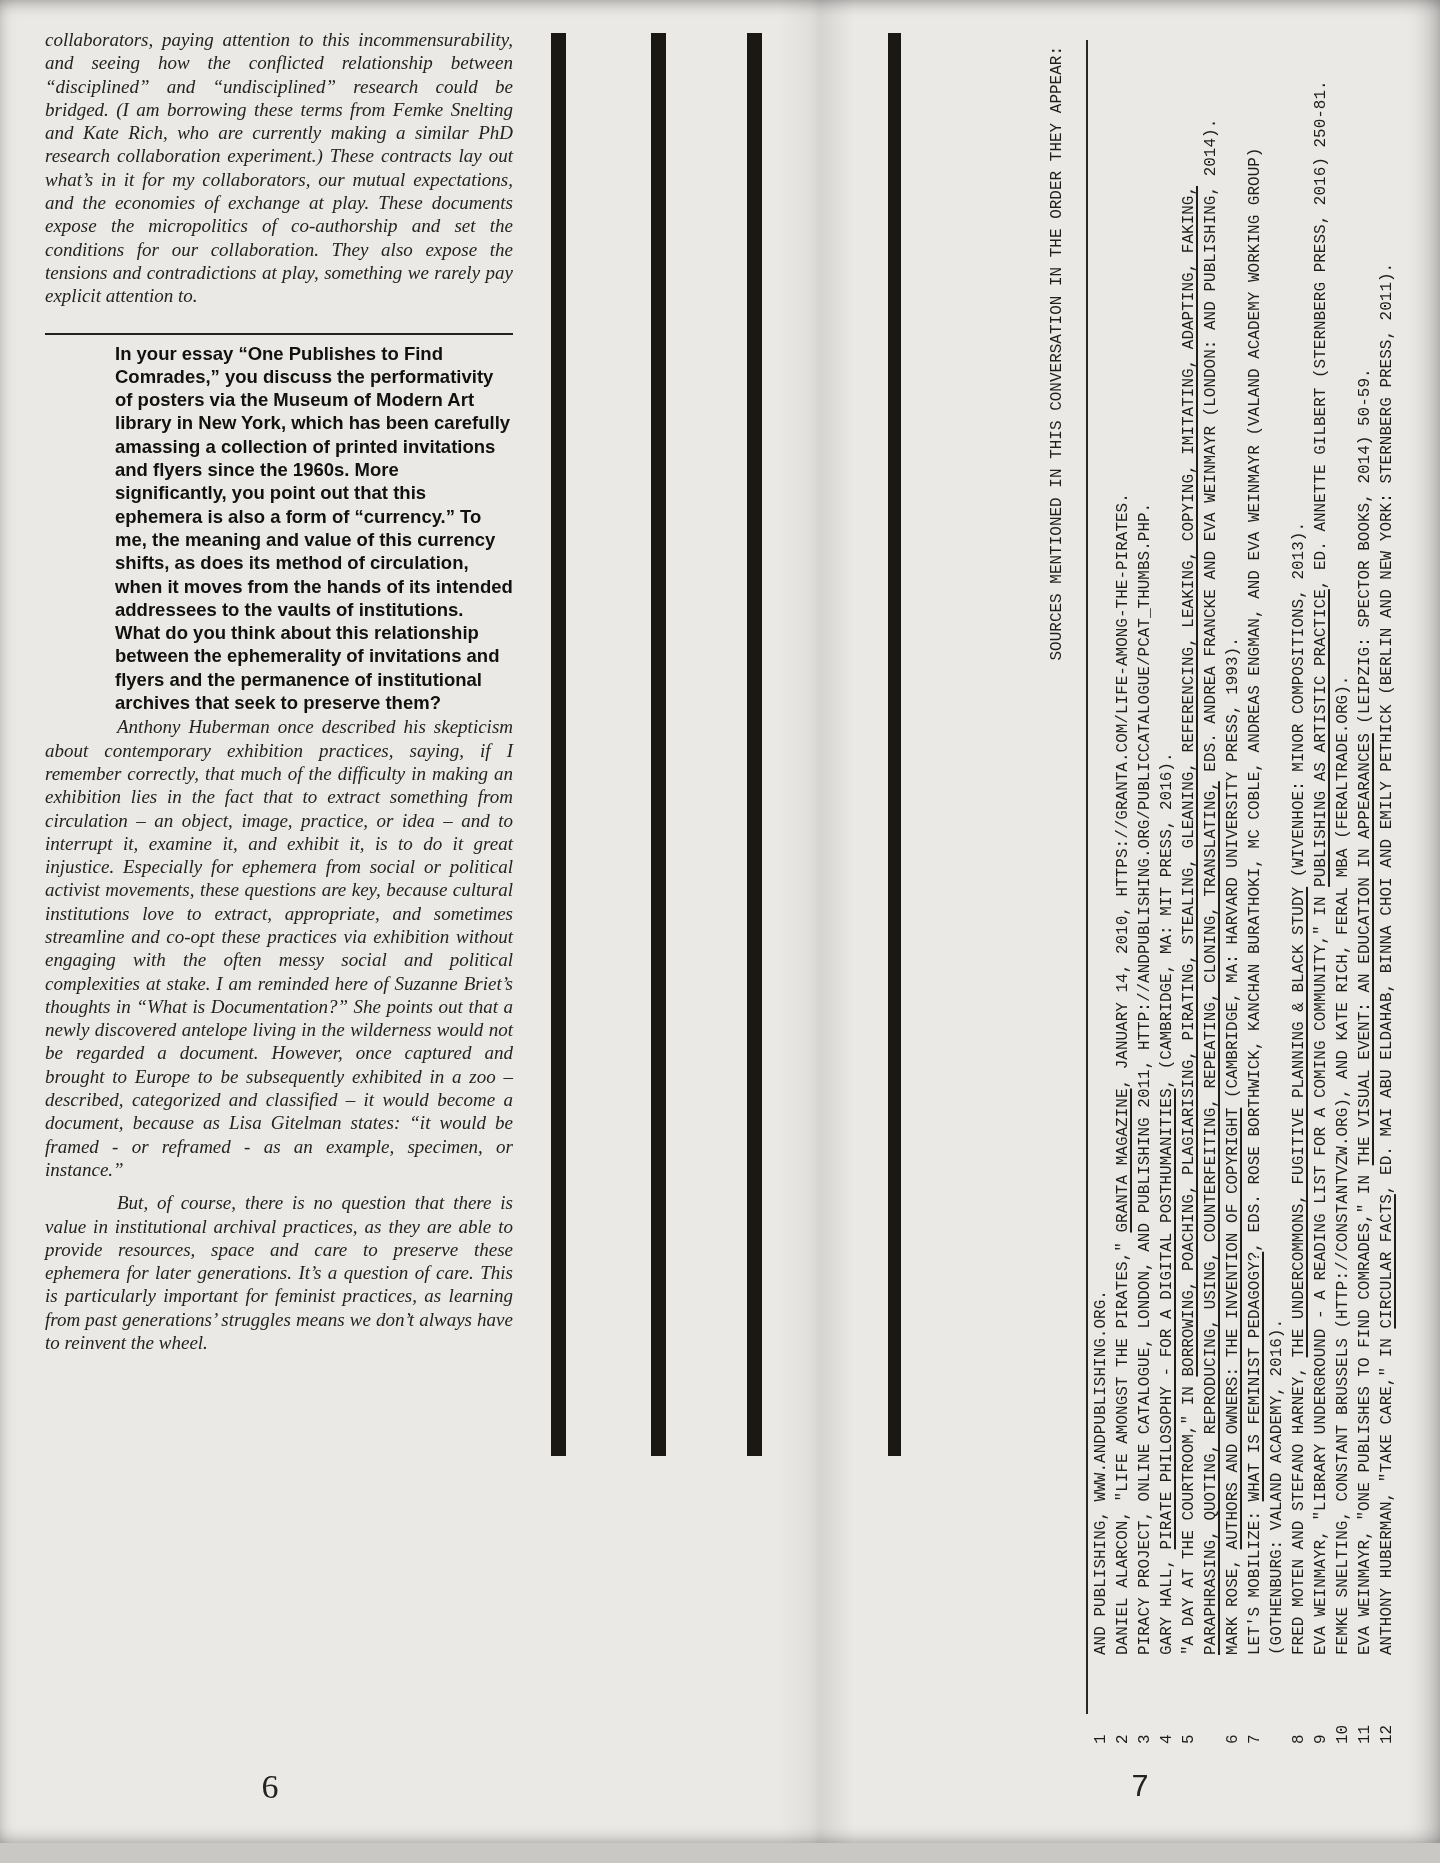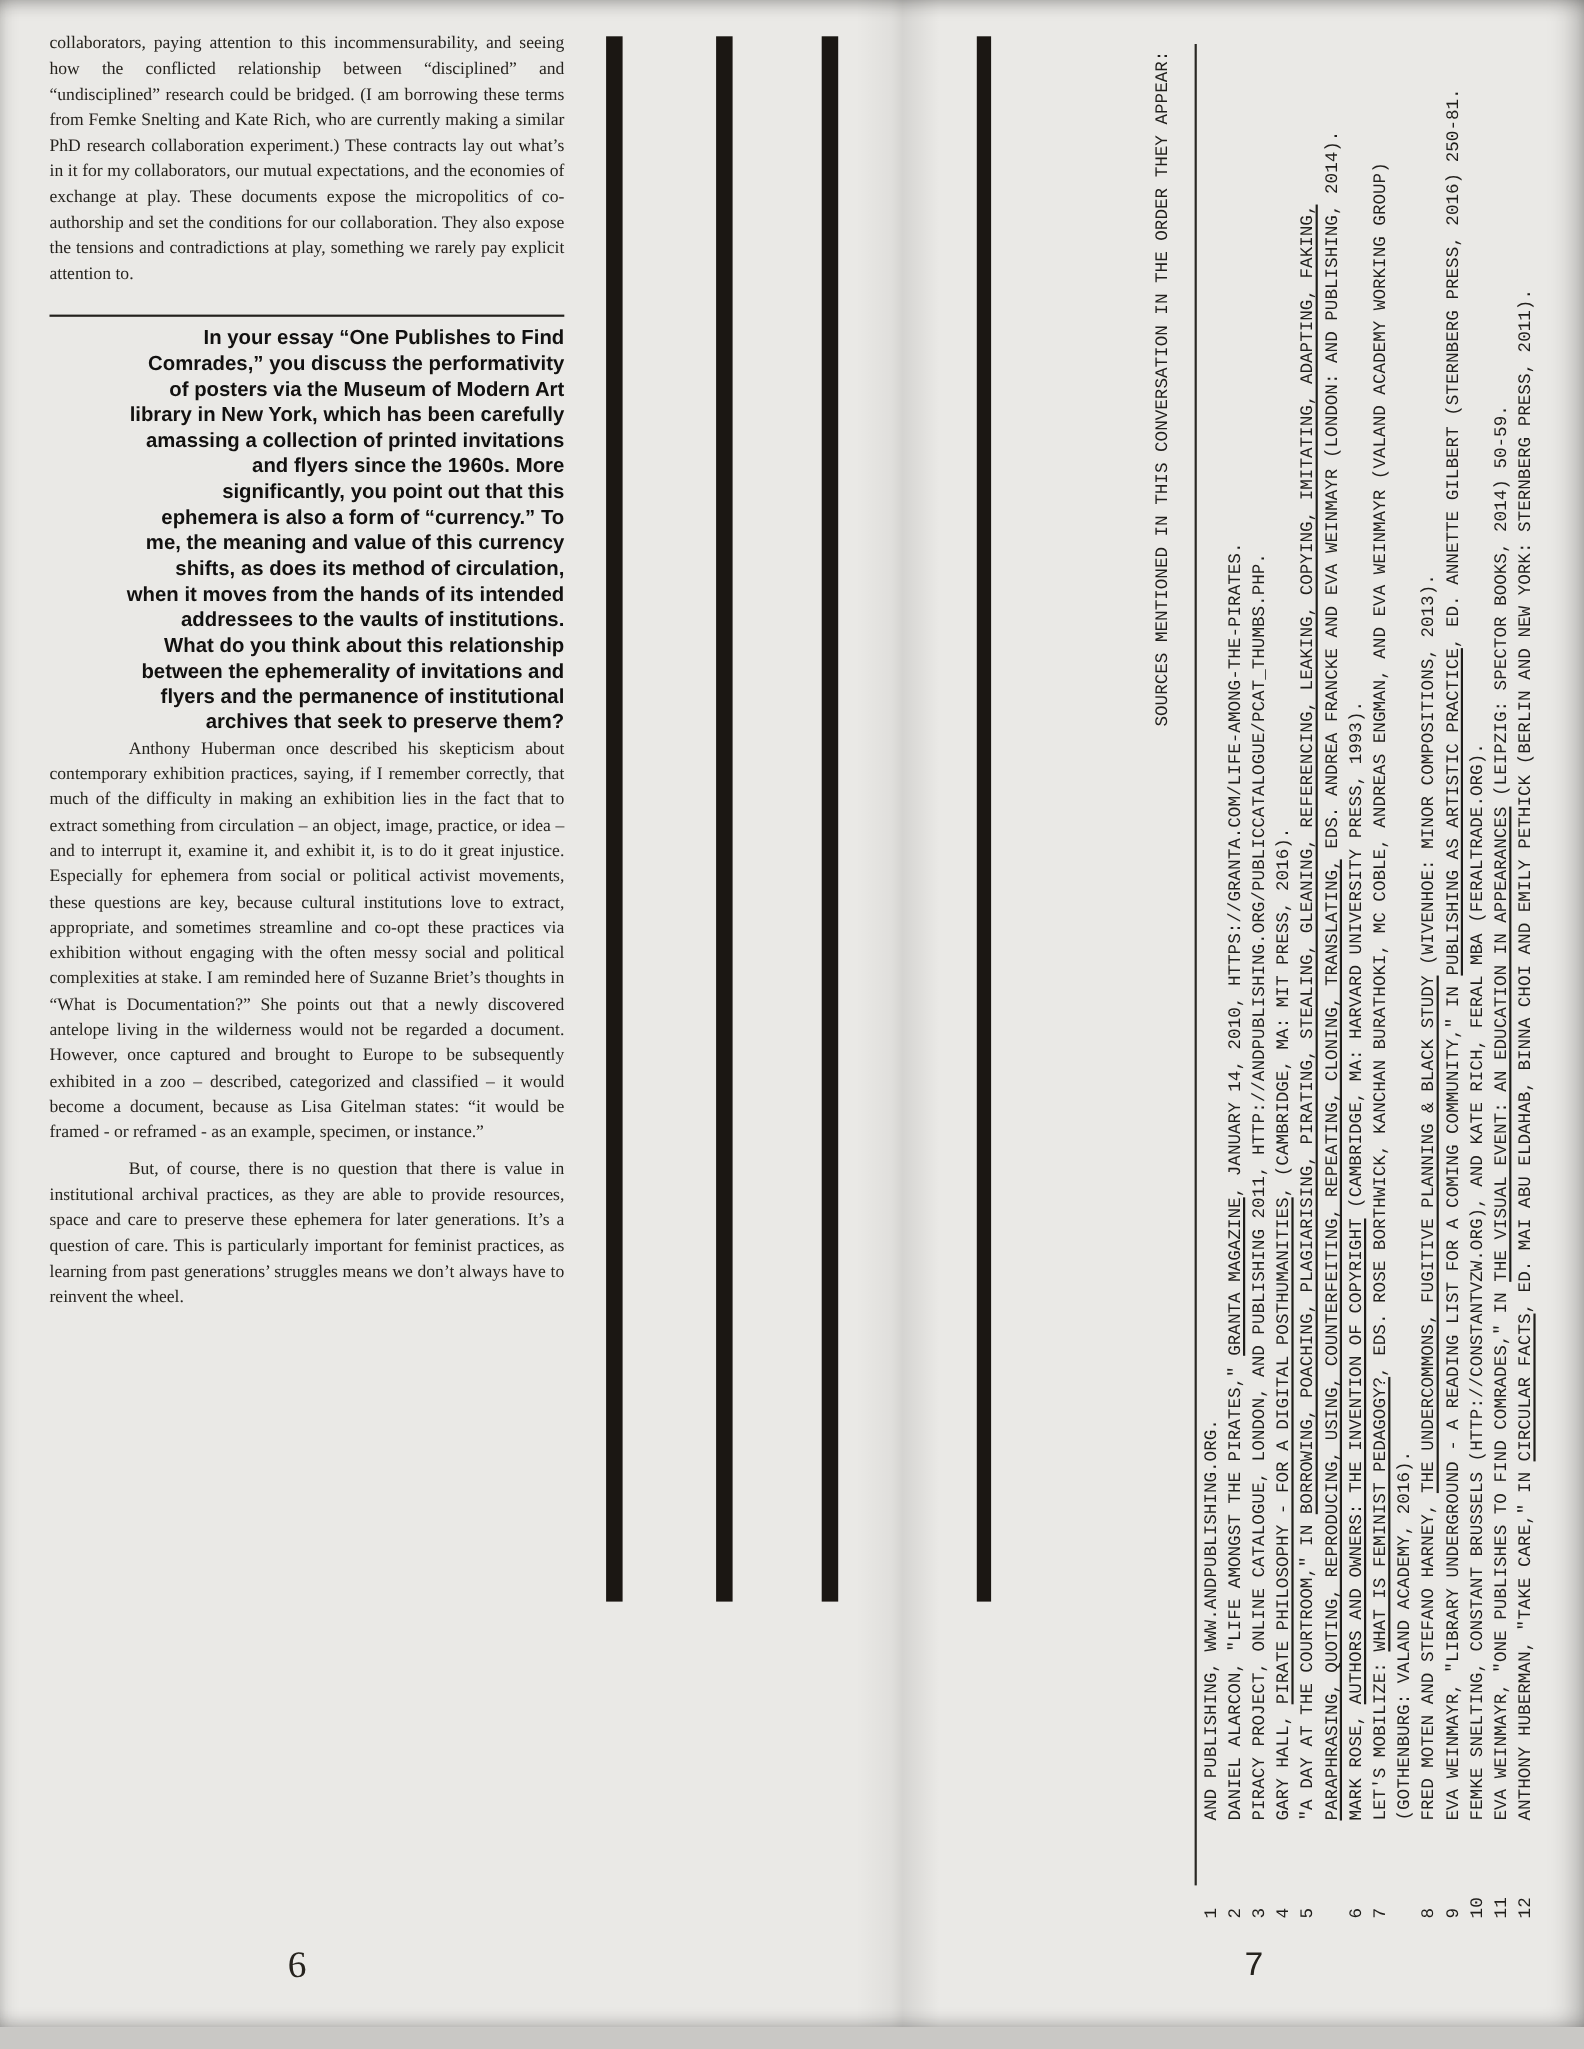--- a/index.html
+++ b/index.html
@@ -7,25 +7,25 @@
   .paper{position:absolute;left:0;top:0;width:1440px;height:1843px;background:#eae9e6;}
   .vignette{position:absolute;inset:0;pointer-events:none;
     box-shadow:inset 0 12px 16px -10px rgba(0,0,0,.28),
                inset -18px 0 26px -12px rgba(0,0,0,.30),
                inset 12px 0 16px -10px rgba(0,0,0,.16),
                inset 0 -12px 16px -10px rgba(0,0,0,.22);}
   .gutter{position:absolute;left:778px;top:0;width:76px;height:100%;pointer-events:none;
     background:linear-gradient(90deg,rgba(0,0,0,0) 0%,rgba(0,0,0,.045) 42%,rgba(0,0,0,.09) 56%,rgba(0,0,0,0) 100%);}
   
   .leftcol{position:absolute;left:45px;top:28px;width:468px;color:#26231e;}
-  .leftcol p{margin:0;font-size:16px;line-height:23.3px;text-align:justify;}
+  .leftcol p{margin:0;font-size:19px;line-height:23.3px;text-align:justify;font-style:italic;}
   .leftcol p.indent{text-indent:72px;}
   .hrule{margin-top:25px;margin-bottom:7px;border:0;border-top:2px solid #23211d;width:468px;height:0;}
   .question{margin-left:70px;width:398px;font-family:"Liberation Sans",sans-serif;
-    font-weight:700;font-size:18.5px;line-height:23.3px;color:#121110;text-align:right;}
+    font-weight:700;font-size:18.5px;line-height:23.3px;color:#121110;text-align:left;}
   
   .bar{position:absolute;top:33px;width:15px;height:1423px;background:#1b1713;}
   .bar.b1{left:551px}.bar.b2{left:651px}.bar.b3{left:747px}.bar.b4{left:888px;width:13px}
   
   .sources-rot{position:absolute;left:1045px;top:1750px;width:1710px;height:400px;
     transform:rotate(-90deg);transform-origin:0 0;
     font-family:"Liberation Mono",monospace;font-size:16px;color:#201e1b;}
   .src-header{position:absolute;top:3px;right:6px;white-space:pre;}
   .src-rule{position:absolute;top:41px;left:36px;right:0;height:0;border-top:2px solid #2a2824;}
   .src-rows{position:absolute;top:47px;left:0;right:0;}

